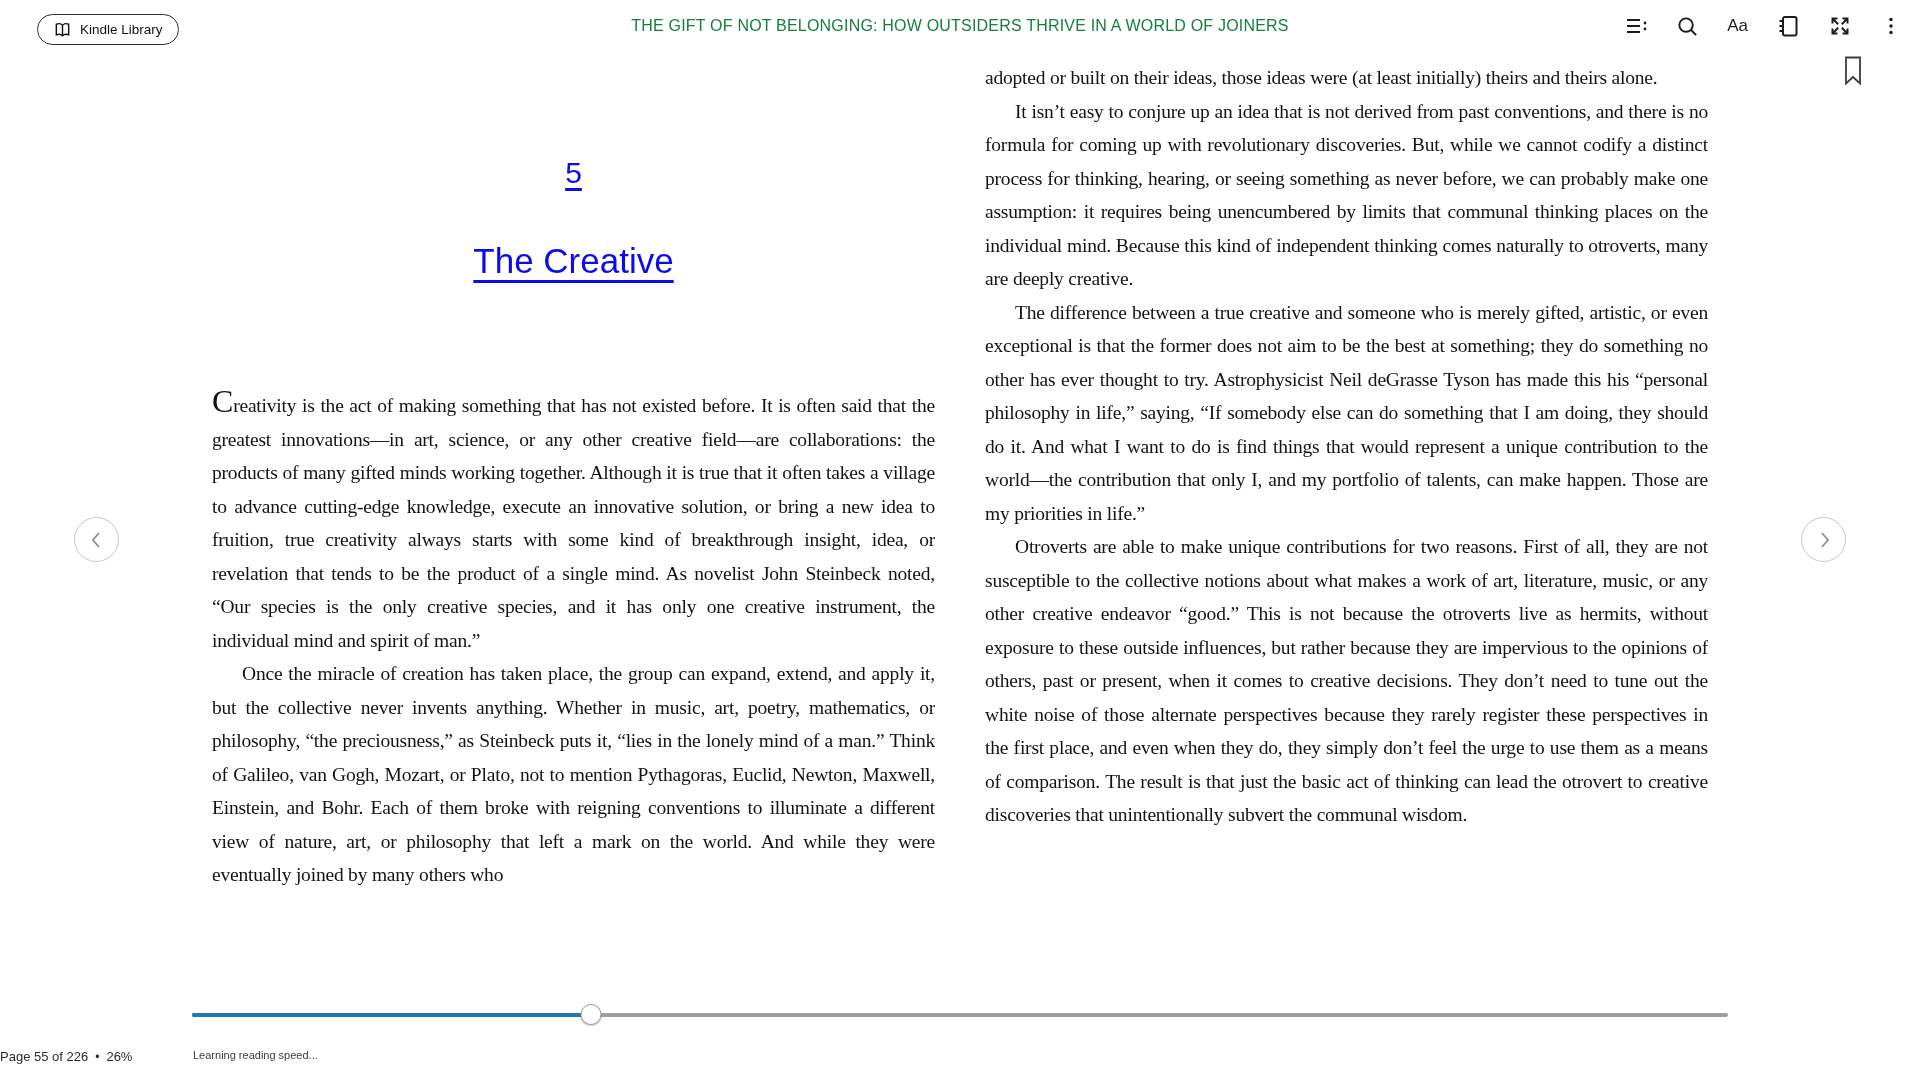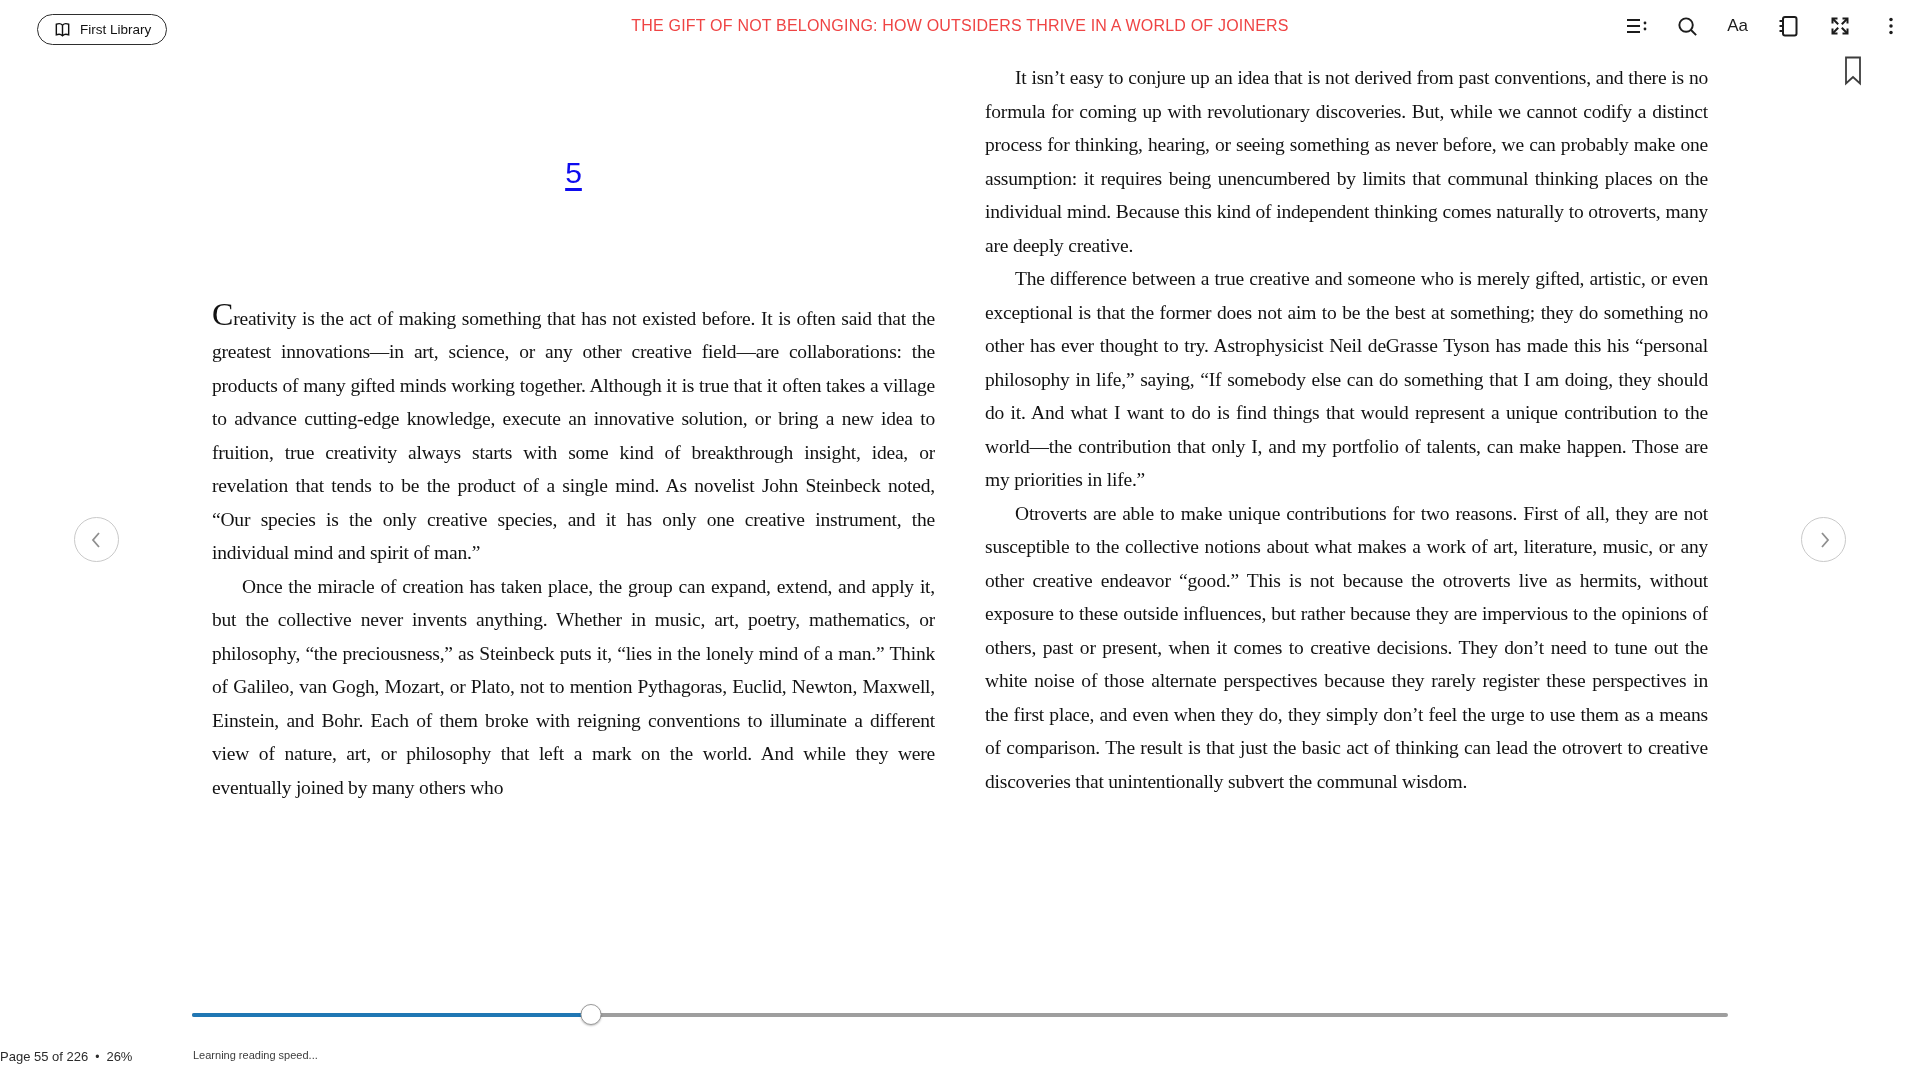--- a/index.html
+++ b/index.html
@@ -17,21 +17,21 @@
   
   .topbar{position:absolute;top:0;left:0;right:0;height:50px;background:#fff;}
   .lib-btn{
     position:absolute;left:37px;top:14px;height:31px;
     display:flex;align-items:center;gap:8px;padding:0 15px;
     background:#fff;border:1px solid #2e2e2e;border-radius:16px;
     font-family:"Liberation Sans",sans-serif;font-size:13.5px;color:#111;cursor:pointer;
   }
   .page-title{
     position:absolute;left:300px;right:300px;top:17px;text-align:center;
-    font-size:16px;letter-spacing:.2px;color:#ef4444;white-space:nowrap;
+    font-size:16px;letter-spacing:.2px;color:#15803d;white-space:nowrap;
   }
   .toolbar{position:absolute;right:16px;top:12px;display:flex;align-items:center;gap:24px;}
   .tool-btn{
     background:none;border:none;padding:2px;margin:0;cursor:pointer;
     display:flex;align-items:center;justify-content:center;height:28px;color:#1c1c1c;text-align:center;
   }
   .aa-label{font-size:17px;font-weight:500;color:#1c1c1c;font-family:"Liberation Sans",sans-serif;}
   .bookmark-btn{position:absolute;right:56px;top:56px;background:none;border:none;padding:0;cursor:pointer;color:#3d3d3d;}
 
   
@@ -84,21 +84,21 @@
 <body>
 
 <header class="topbar">
   <button class="lib-btn">
     <span style="display:flex;">
       <svg width="19" height="19" viewBox="0 0 20 20" fill="none" stroke="currentColor" stroke-width="1.5">
         <path d="M3.5 4.5 C6 3.4 8.6 3.9 10 5.4 C11.4 3.9 14 3.4 16.5 4.5 V15.6 C14 14.6 11.4 15.1 10 16.5 C8.6 15.1 6 14.6 3.5 15.6 Z"></path>
         <line x1="10" y1="5.4" x2="10" y2="16.3"></line>
       </svg>
     </span>
-    <span>First Library</span>
+    <span>Kindle Library</span>
   </button>
 
   <div class="page-title">THE GIFT OF NOT BELONGING: HOW OUTSIDERS THRIVE IN A WORLD OF JOINERS</div>
 
   <div class="toolbar">
     <button class="tool-btn">
       <span style="display:flex;">
         <svg width="24" height="24" viewBox="0 0 24 24" fill="none" stroke="currentColor" stroke-width="2">
           <line x1="3" y1="6" x2="16" y2="6"></line>
             <line x1="3" y1="12" x2="16" y2="12"></line>
@@ -159,25 +159,27 @@
   <span style="display:flex;">
     <svg width="22" height="30" viewBox="0 0 22 30" fill="none" stroke="currentColor" stroke-width="1.8">
       <path d="M4 1.5 H18 V27.5 L11 21 L4 27.5 Z"></path>
     </svg>
   </span>
 </button>
 
 <main>
   <section class="col col-left">
     <a class="chapter-number">5</a>
+    <a class="chapter-title">The Creative</a>
     <p class="body-start"><span class="raised-cap">C</span><span>reativity is the act of making something that has not existed before. It is often said that the greatest innovations—in art, science, or any other creative field—are collaborations: the products of many gifted minds working together. Although it is true that it often takes a village to advance cutting-edge knowledge, execute an innovative solution, or bring a new idea to fruition, true creativity always starts with some kind of breakthrough insight, idea, or revelation that tends to be the product of a single mind. As novelist John Steinbeck noted, “Our species is the only creative species, and it has only one creative instrument, the individual mind and spirit of man.”</span></p>
     <p class="indent">Once the miracle of creation has taken place, the group can expand, extend, and apply it, but the collective never invents anything. Whether in music, art, poetry, mathematics, or philosophy, “the preciousness,” as Steinbeck puts it, “lies in the lonely mind of a man.” Think of Galileo, van Gogh, Mozart, or Plato, not to mention Pythagoras, Euclid, Newton, Maxwell, Einstein, and Bohr. Each of them broke with reigning conventions to illuminate a different view of nature, art, or philosophy that left a mark on the world. And while they were eventually joined by many others who</p>
   </section>
 
   <section class="col col-right">
+    <p>adopted or built on their ideas, those ideas were (at least initially) theirs and theirs alone.</p>
     <p class="indent">It isn’t easy to conjure up an idea that is not derived from past conventions, and there is no formula for coming up with revolutionary discoveries. But, while we cannot codify a distinct process for thinking, hearing, or seeing something as never before, we can probably make one assumption: it requires being unencumbered by limits that communal thinking places on the individual mind. Because this kind of independent thinking comes naturally to otroverts, many are deeply creative.</p>
     <p class="indent">The difference between a true creative and someone who is merely gifted, artistic, or even exceptional is that the former does not aim to be the best at something; they do something no other has ever thought to try. Astrophysicist Neil deGrasse Tyson has made this his “personal philosophy in life,” saying, “If somebody else can do something that I am doing, they should do it. And what I want to do is find things that would represent a unique contribution to the world—the contribution that only I, and my portfolio of talents, can make happen. Those are my priorities in life.”</p>
     <p class="indent">Otroverts are able to make unique contributions for two reasons. First of all, they are not susceptible to the collective notions about what makes a work of art, literature, music, or any other creative endeavor “good.” This is not because the otroverts live as hermits, without exposure to these outside influences, but rather because they are impervious to the opinions of others, past or present, when it comes to creative decisions. They don’t need to tune out the white noise of those alternate perspectives because they rarely register these perspectives in the first place, and even when they do, they simply don’t feel the urge to use them as a means of comparison. The result is that just the basic act of thinking can lead the otrovert to creative discoveries that unintentionally subvert the communal wisdom.</p>
   </section>
 </main>
 
 <button class="nav-btn nav-prev">
   <span style="display:flex;">
     <svg width="20" height="22" viewBox="0 0 20 22" fill="none" stroke="currentColor" stroke-width="1.8">
       <polyline points="12,4 6,11 12,18"></polyline>

